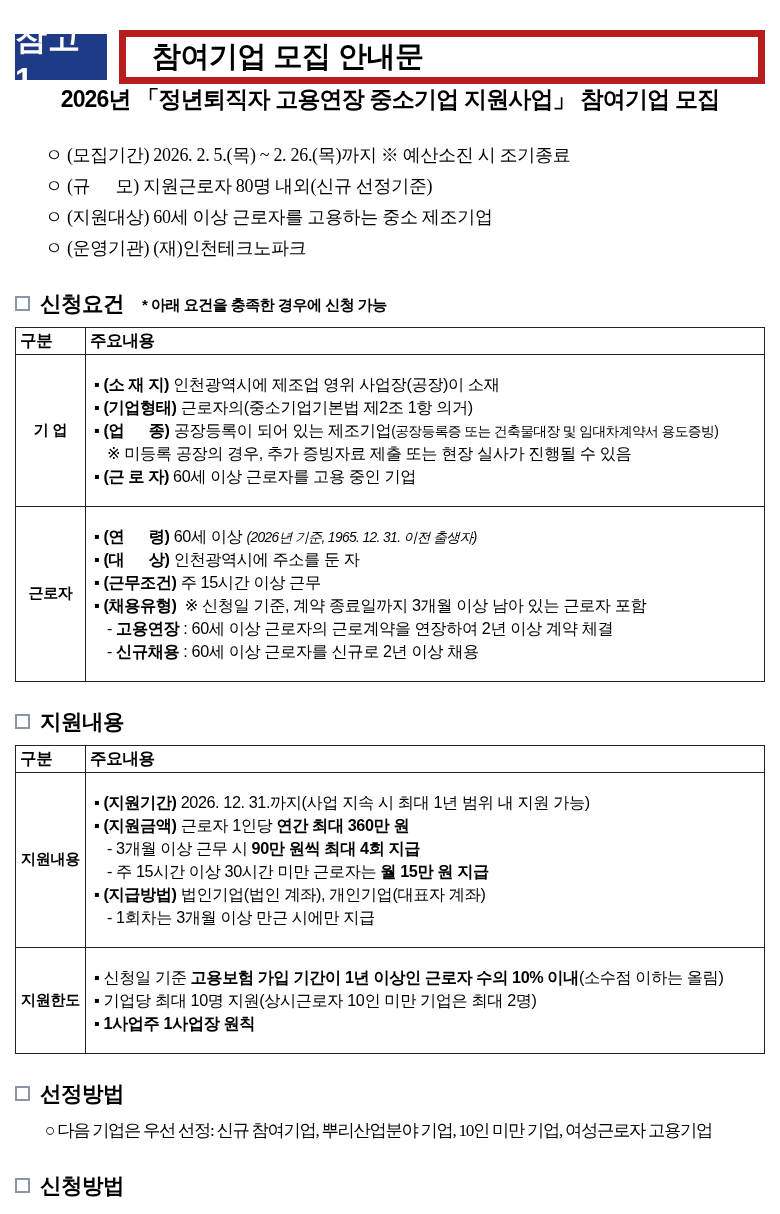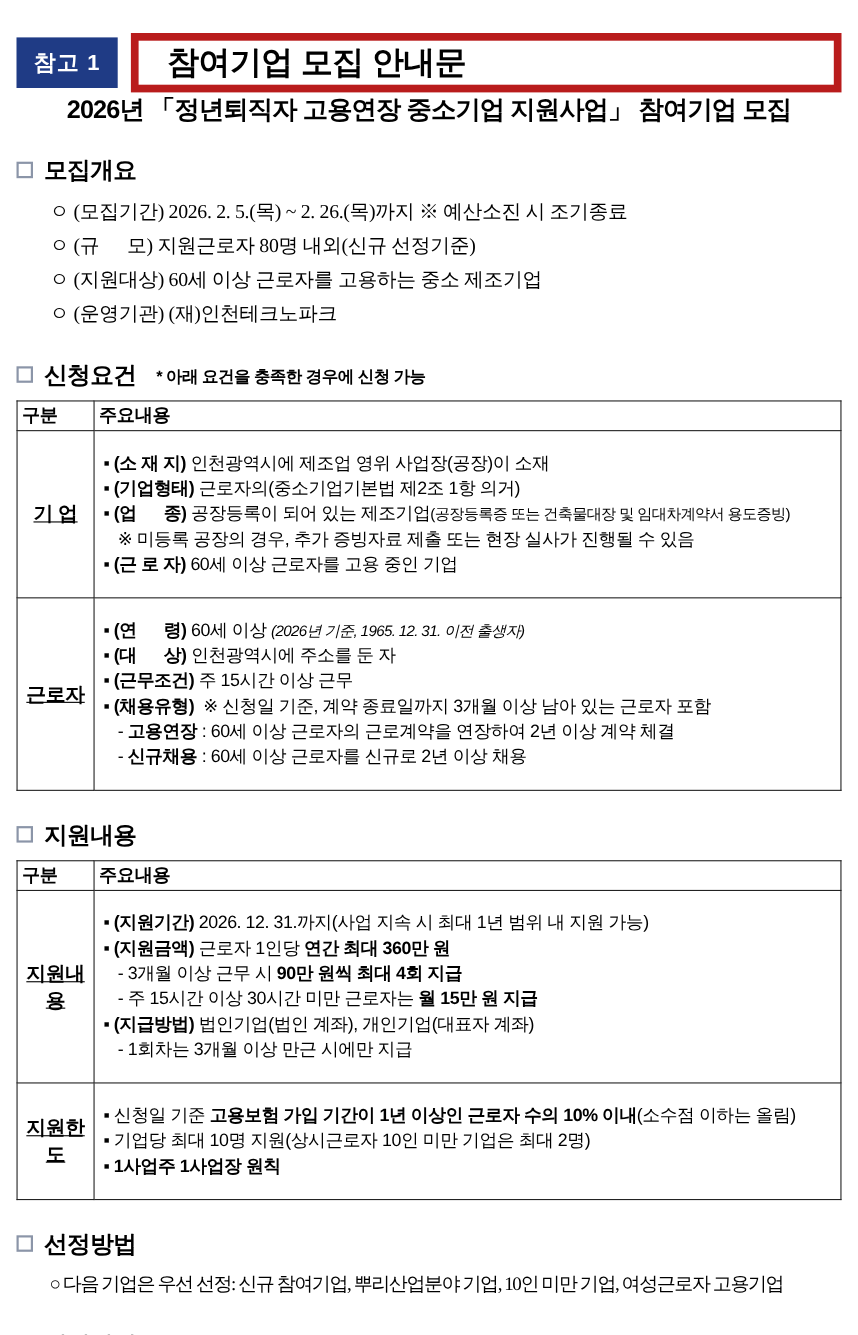--- a/index.html
+++ b/index.html
@@ -10,21 +10,21 @@
     overflow: hidden;
   }
   .page { padding: 30px 15px 0 15px; }
 
   
   .header-row { display: flex; align-items: center; gap: 12px; }
   .badge {
     width: 92px; height: 46px; flex: 0 0 auto;
     display: flex; align-items: center; justify-content: center;
     font-family: "Liberation Sans", "DejaVu Sans", sans-serif;
-    font-weight: 700; font-size: 20px; letter-spacing: 1px;
+    font-weight: 700; font-size: 32px; letter-spacing: 1px;
   }
   .banner {
     flex: 1; height: 54px; border: 7px solid #b91c1c;
     display: flex; align-items: center; padding-left: 26px;
     font-family: "Liberation Sans", "DejaVu Sans", sans-serif;
     font-weight: 800; font-size: 29px; letter-spacing: -0.5px;
   }
 
   
   .title-block { text-align: center; 
@@ -55,21 +55,21 @@
     font-family: "Liberation Sans", "DejaVu Sans", sans-serif;
   }
   .doc-table th, .doc-table td { border: 1.5px solid #222; }
   .doc-table th {
     font-weight: 800; font-size: 16.5px; text-align: left;
     padding: 2px 4px; letter-spacing: -0.3px;
   }
   .col-label { width: 70px; }
   td.row-label {
     text-align: center; vertical-align: middle;
-    font-weight: 800; font-size: 18px; letter-spacing: -0.3px; padding: 0 2px; text-decoration: underline;
+    font-weight: 800; font-size: 15px; letter-spacing: -0.3px; padding: 0 2px;
   }
   td.row-content { padding: 18px 8px; }
   td.row-content .line {
     white-space: pre-wrap; font-size: 16.2px; line-height: 1.42; letter-spacing: -0.4px;
   }
   td.row-content .line.ind { padding-left: 13px; }
 
   .line .b { font-weight: 800; }
   .line .i { font-style: italic; }
   .line .s { font-size: 0.85em; letter-spacing: -0.6px; }
@@ -84,24 +84,20 @@
     <div class="banner">
       <span>참여기업 모집 안내문</span>
     </div>
   </div>
 
   <div class="title-block">
     <div class="doc-title">2026년 「정년퇴직자 고용연장 중소기업 지원사업」 참여기업 모집</div>
   </div>
 
   <div class="section">
-    <div class="section-heading">
-      <span class="sq"></span>
-      <span>모집개요</span>
-    </div>
     <div class="list">
         <div class="line"><span>ㅇ (모집기간) 2026. 2. 5.(목) ~ 2. 26.(목)까지 ※ 예산소진 시 조기종료</span></div>
         <div class="line"><span>ㅇ (규      모) 지원근로자 80명 내외(신규 선정기준)</span></div>
         <div class="line"><span>ㅇ (지원대상) 60세 이상 근로자를 고용하는 중소 제조기업</span></div>
         <div class="line"><span>ㅇ (운영기관) (재)인천테크노파크</span></div>
       </div>
   </div>
 
   <div class="section">
     <div class="section-heading">

